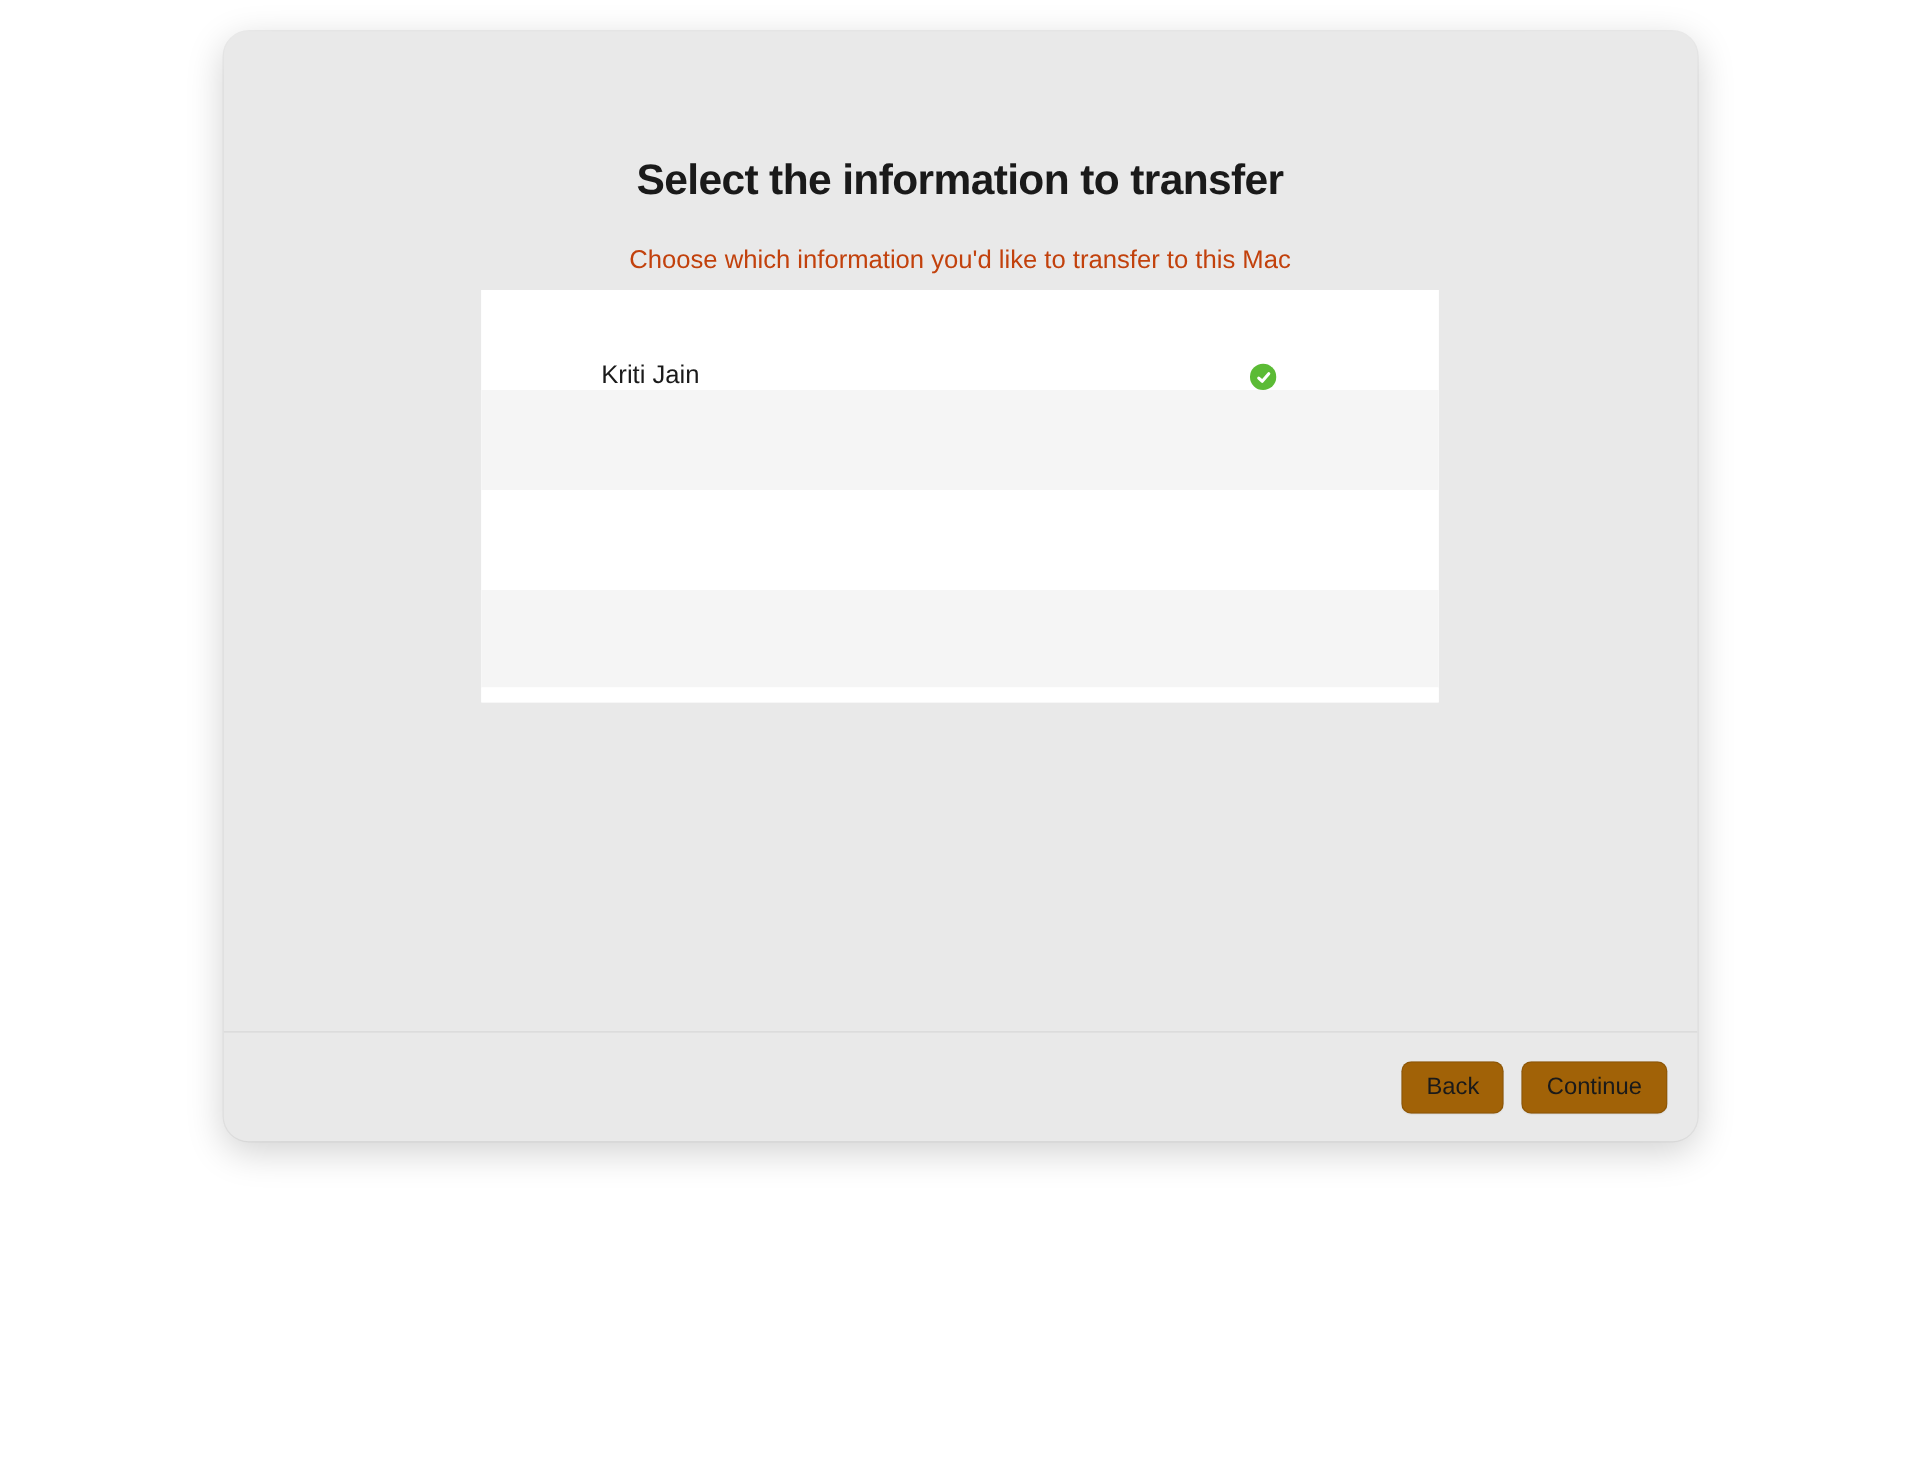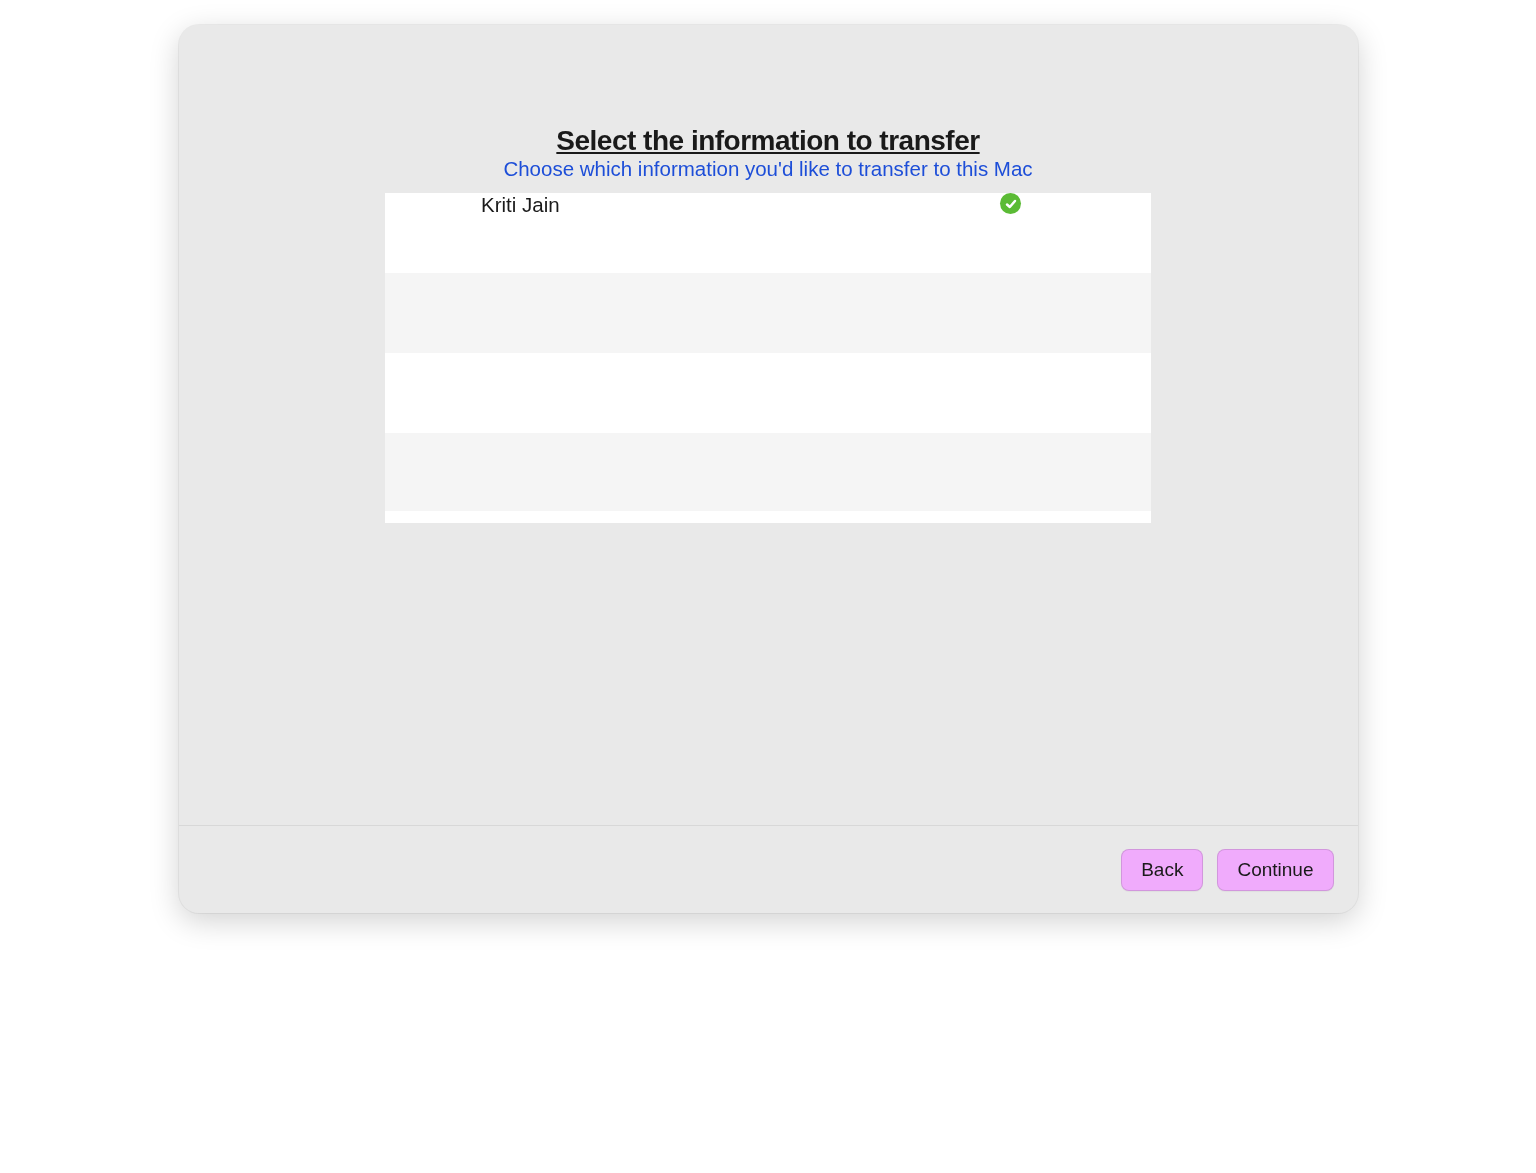--- a/index.html
+++ b/index.html
@@ -33,31 +33,31 @@
     
     .content-area {
       flex: 1;
       display: flex;
       flex-direction: column;
       align-items: center;
       padding-top: 100px;
     }
     
     .title {
-      font-size: 28px;
+      font-size: 34px;
       font-weight: 700;
       color: #1a1a1a;
       letter-spacing: -0.5px;
       text-align: center;
-      text-decoration: underline;
     }
     
     .subtitle {
       font-size: 20.5px;
-      color: #1d4ed8;
+      color: #c2410c;
+      margin-top: 32px;
       text-align: right;
     }
     
     .instruction {
       font-size: 20.5px;
       color: #333333;
       margin-top: 63px;
       width: 766px;
       text-align: left;
     }
@@ -65,21 +65,21 @@
     .table-panel {
       width: 766px;
       margin-top: 12px;
       background: #ffffff;
       overflow: hidden;
     }
     
     .table-row {
       height: 80px;
       display: flex;
-      align-items: flex-start;
+      align-items: flex-end;
       padding-left: 96px;
       padding-right: 130px;
       position: relative;
     }
     
     .table-row.even {
       background: #ffffff;
     }
     
     .table-row.odd {
@@ -128,21 +128,21 @@
       display: flex;
       align-items: center;
       justify-content: flex-end;
       padding-right: 24px;
       gap: 14px;
     }
     
     .btn {
       height: 42px;
       padding: 0 19px;
-      background: #f0abfc;
+      background: #a16207;
       border: 1px solid rgba(0,0,0,0.12);
       border-radius: 8px;
       font-size: 19px;
       color: #1a1a1a;
       cursor: pointer;
       box-shadow: 0 1px 1px rgba(0,0,0,0.04);
       font-family: inherit;
       display: flex;
       align-items: center;
       justify-content: center;

